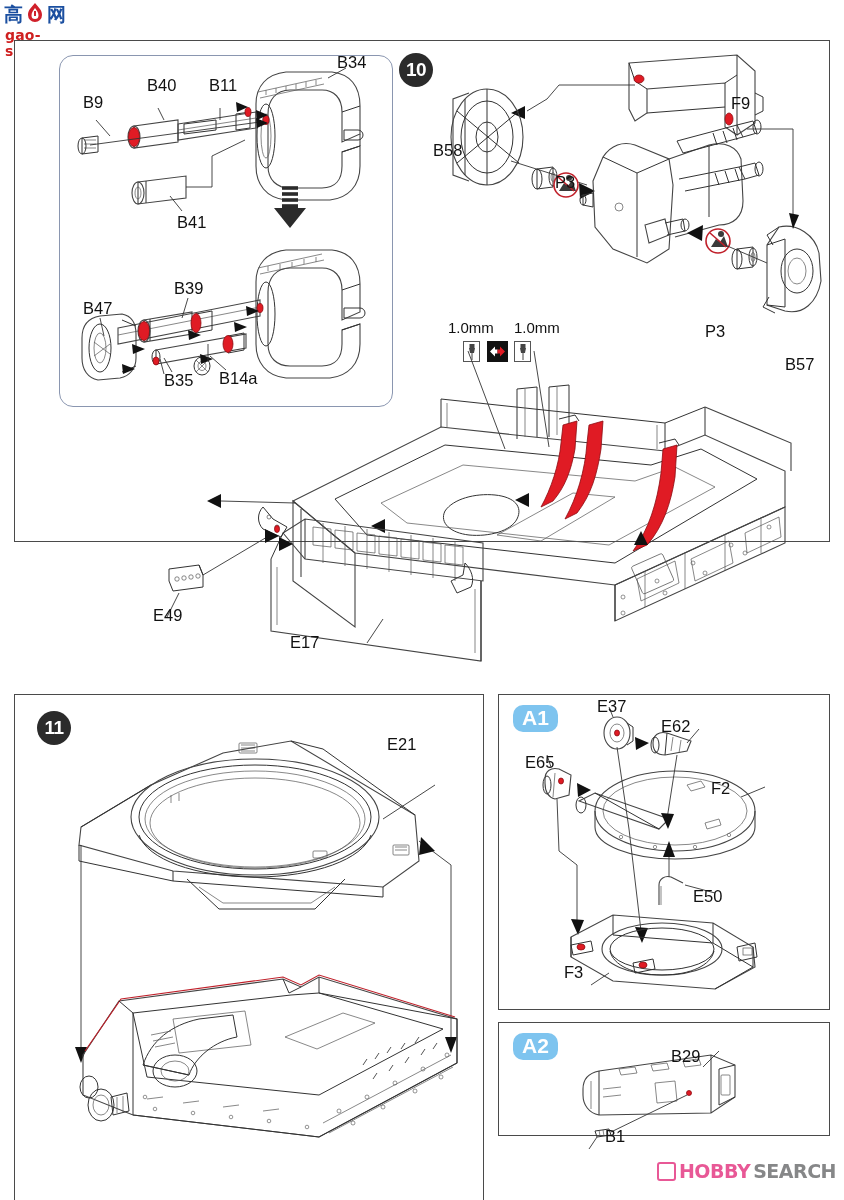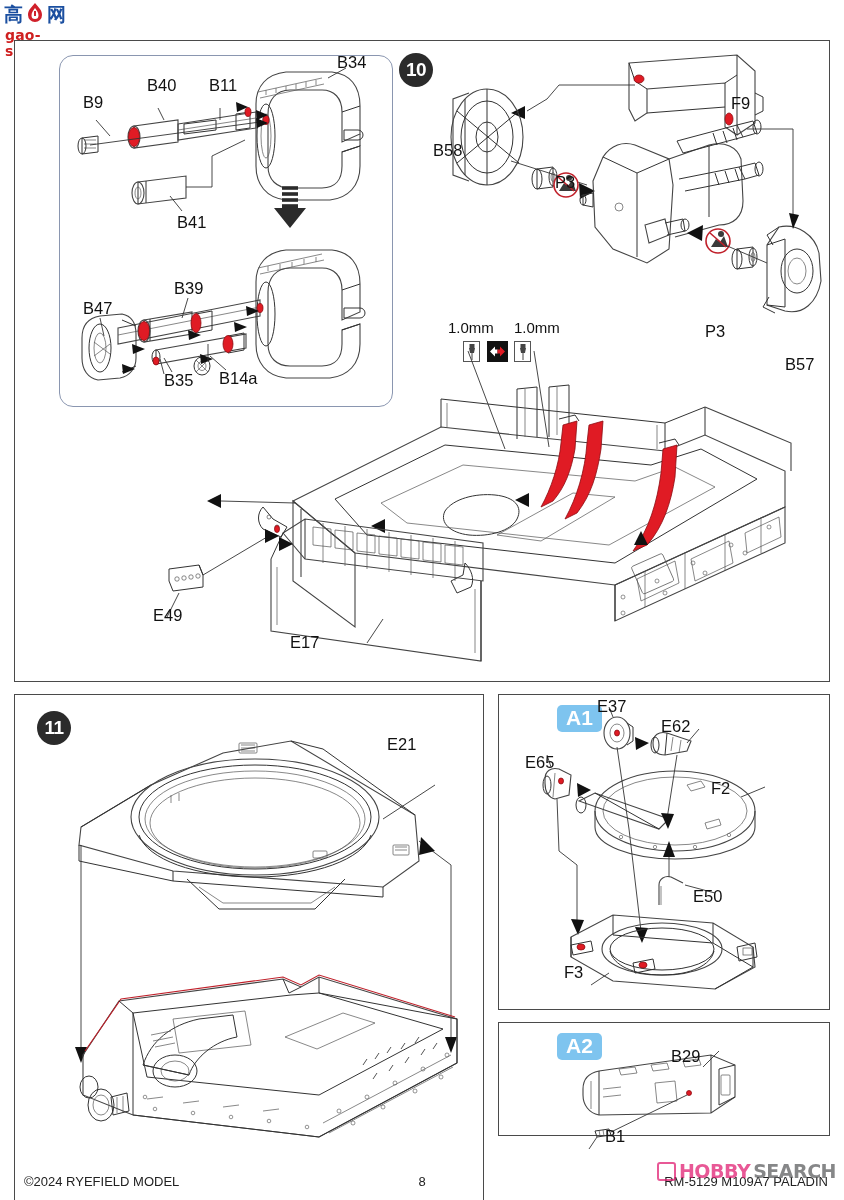--- a/index.html
+++ b/index.html
@@ -14,39 +14,39 @@
 
   
   .logo{position:absolute;left:4px;top:2px;width:92px;height:40px;}
   .logo .cn{position:absolute;top:0;left:0;display:flex;align-items:center;gap:2px;}
   .logo .ch{font-family:"DejaVu Sans",sans-serif;font-size:19px;font-weight:bold;color:#1b4fa0;line-height:1;}
   .logo .flame{width:20px;height:24px;position:relative;}
   .logo .url{position:absolute;top:25px;left:1px;font-size:14px;font-weight:bold;color:#cf2020;letter-spacing:.2px;font-family:"DejaVu Sans",sans-serif;}
 
   
   .panel{position:absolute;border:1.5px solid #4a4a4a;background:#fff;box-sizing:border-box;}
-  #panel-10{left:14px;top:40px;width:816px;height:642px;}
+  #panel-10{left:14px;top:40px;width:816px;height:502px;}
   #panel-11{left:14px;top:694px;width:470px;height:581px;}
   #panel-a1{left:498px;top:694px;width:332px;height:316px;}
   #panel-a2{left:498px;top:1022px;width:332px;height:114px;}
 
   .inset{position:absolute;border:1.2px solid #8a96b0;border-radius:14px;box-sizing:border-box;}
   #inset-b{left:44px;top:14px;width:334px;height:352px;}
 
   
   .stepnum{
     position:absolute;width:34px;height:34px;border-radius:50%;
     background:#2b2b2b;color:#fff;font-size:19px;font-weight:bold;
     display:flex;align-items:center;justify-content:center;
     font-family:"Liberation Sans",sans-serif;letter-spacing:-.5px;
   }
   .subbadge{
     position:absolute;background:#7ec4ef;color:#fff;
-    font-size:21px;font-weight:bold;border-radius:5px;
-    padding:1px 9px 3px 9px;letter-spacing:0px;line-height:1.1;margin-left:44px;
+    font-size:21px;font-weight:bold;border-radius:10px;
+    padding:1px 9px 3px 9px;letter-spacing:0px;line-height:1.1;
   }
 
   
   .lbl{position:absolute;font-size:16.5px;color:#111;white-space:nowrap;font-family:"Liberation Sans",sans-serif;}
 
   
   .drillgrp{position:absolute;}
   .drill-txt{position:absolute;font-size:15px;color:#111;white-space:nowrap;}
   .icobox{position:absolute;width:17px;height:21px;border:1.1px solid #555;background:#fff;box-sizing:border-box;}
   .icobox .bit{position:absolute;left:50%;top:2px;transform:translateX(-50%);}
@@ -775,25 +775,20 @@
       </g>
 
       <path class="lead" d="M52 89 L128 52"></path>
       <path class="lead" d="M38 94 L30 106"></path>
     </svg>
 
     <span class="lbl" style="left:172px;top:24px;">B29</span>
     <span class="lbl" style="left:106px;top:104px;">B1</span>
   </div>
 
-  <div class="footer">
-    <span class="foot-l">©2024 RYEFIELD MODEL</span>
-    <span class="foot-c">8</span>
-    <span class="foot-r">RM-5129 M109A7 PALADIN</span>
-  </div>
 
   <div class="hswm">
     <span class="hsmark"></span>
     <span class="hs1">HOBBY</span>
     <span class="hs2">SEARCH</span>
   </div>
 
 </div>
 
 </body></html>

